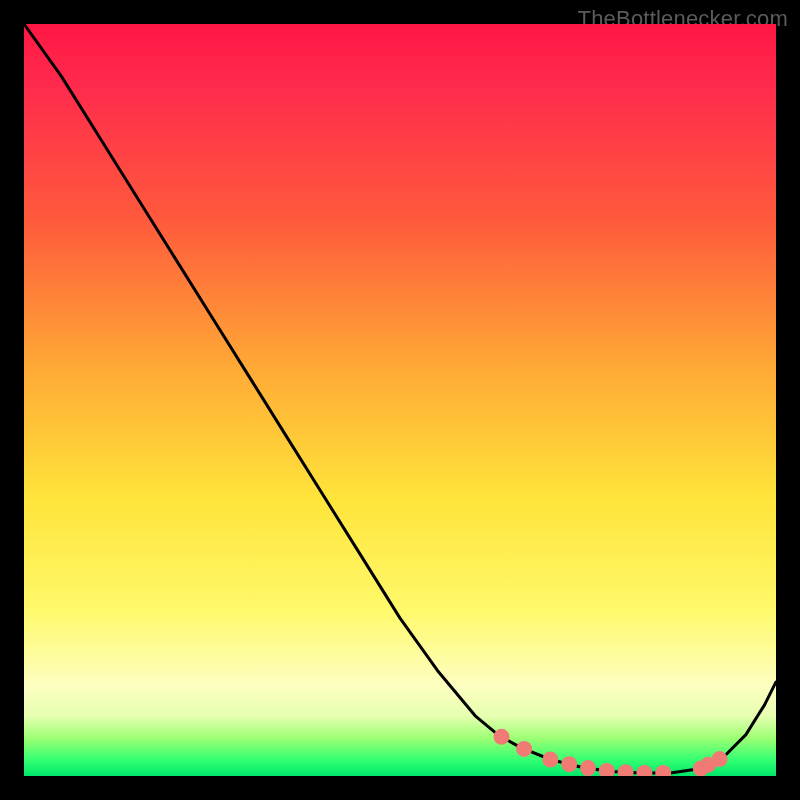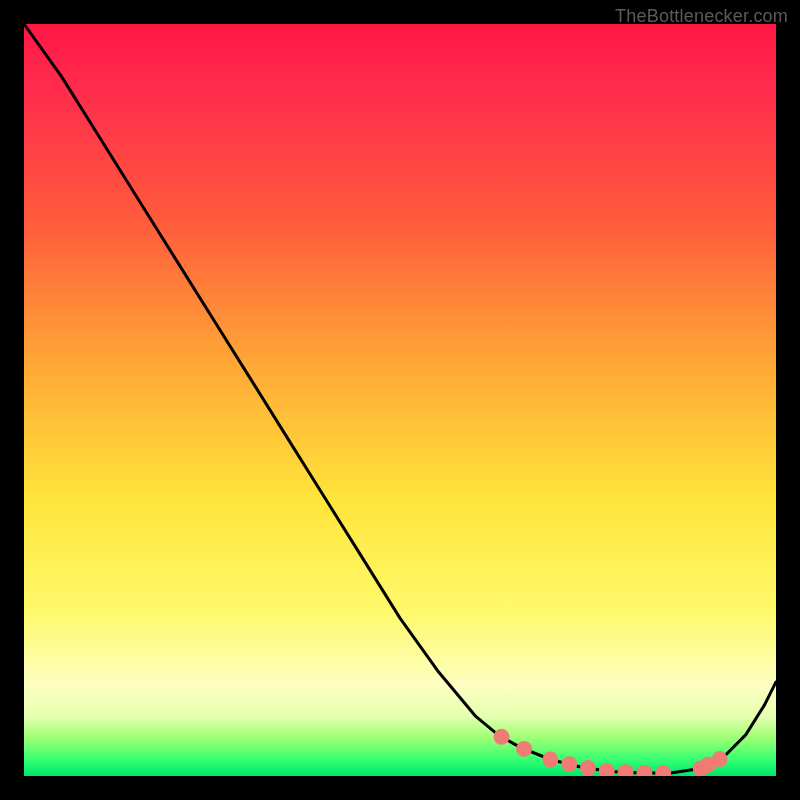--- a/index.html
+++ b/index.html
@@ -47,21 +47,21 @@
       #9cff74 95%,
       #2fff71 98%,
       #00e66b 100%
     );
   }
   .watermark {
     position: absolute;
     top: 6px;
     right: 12px;
     color: #5b5b5b;
-    font-size: 18px;
+    font-size: 22px;
     font-weight: 500;
     letter-spacing: 0.2px;
     user-select: none;
   }
   svg.curve {
     position: absolute;
     left: 0;
     top: 0;
     width: 100%;
     height: 100%;

